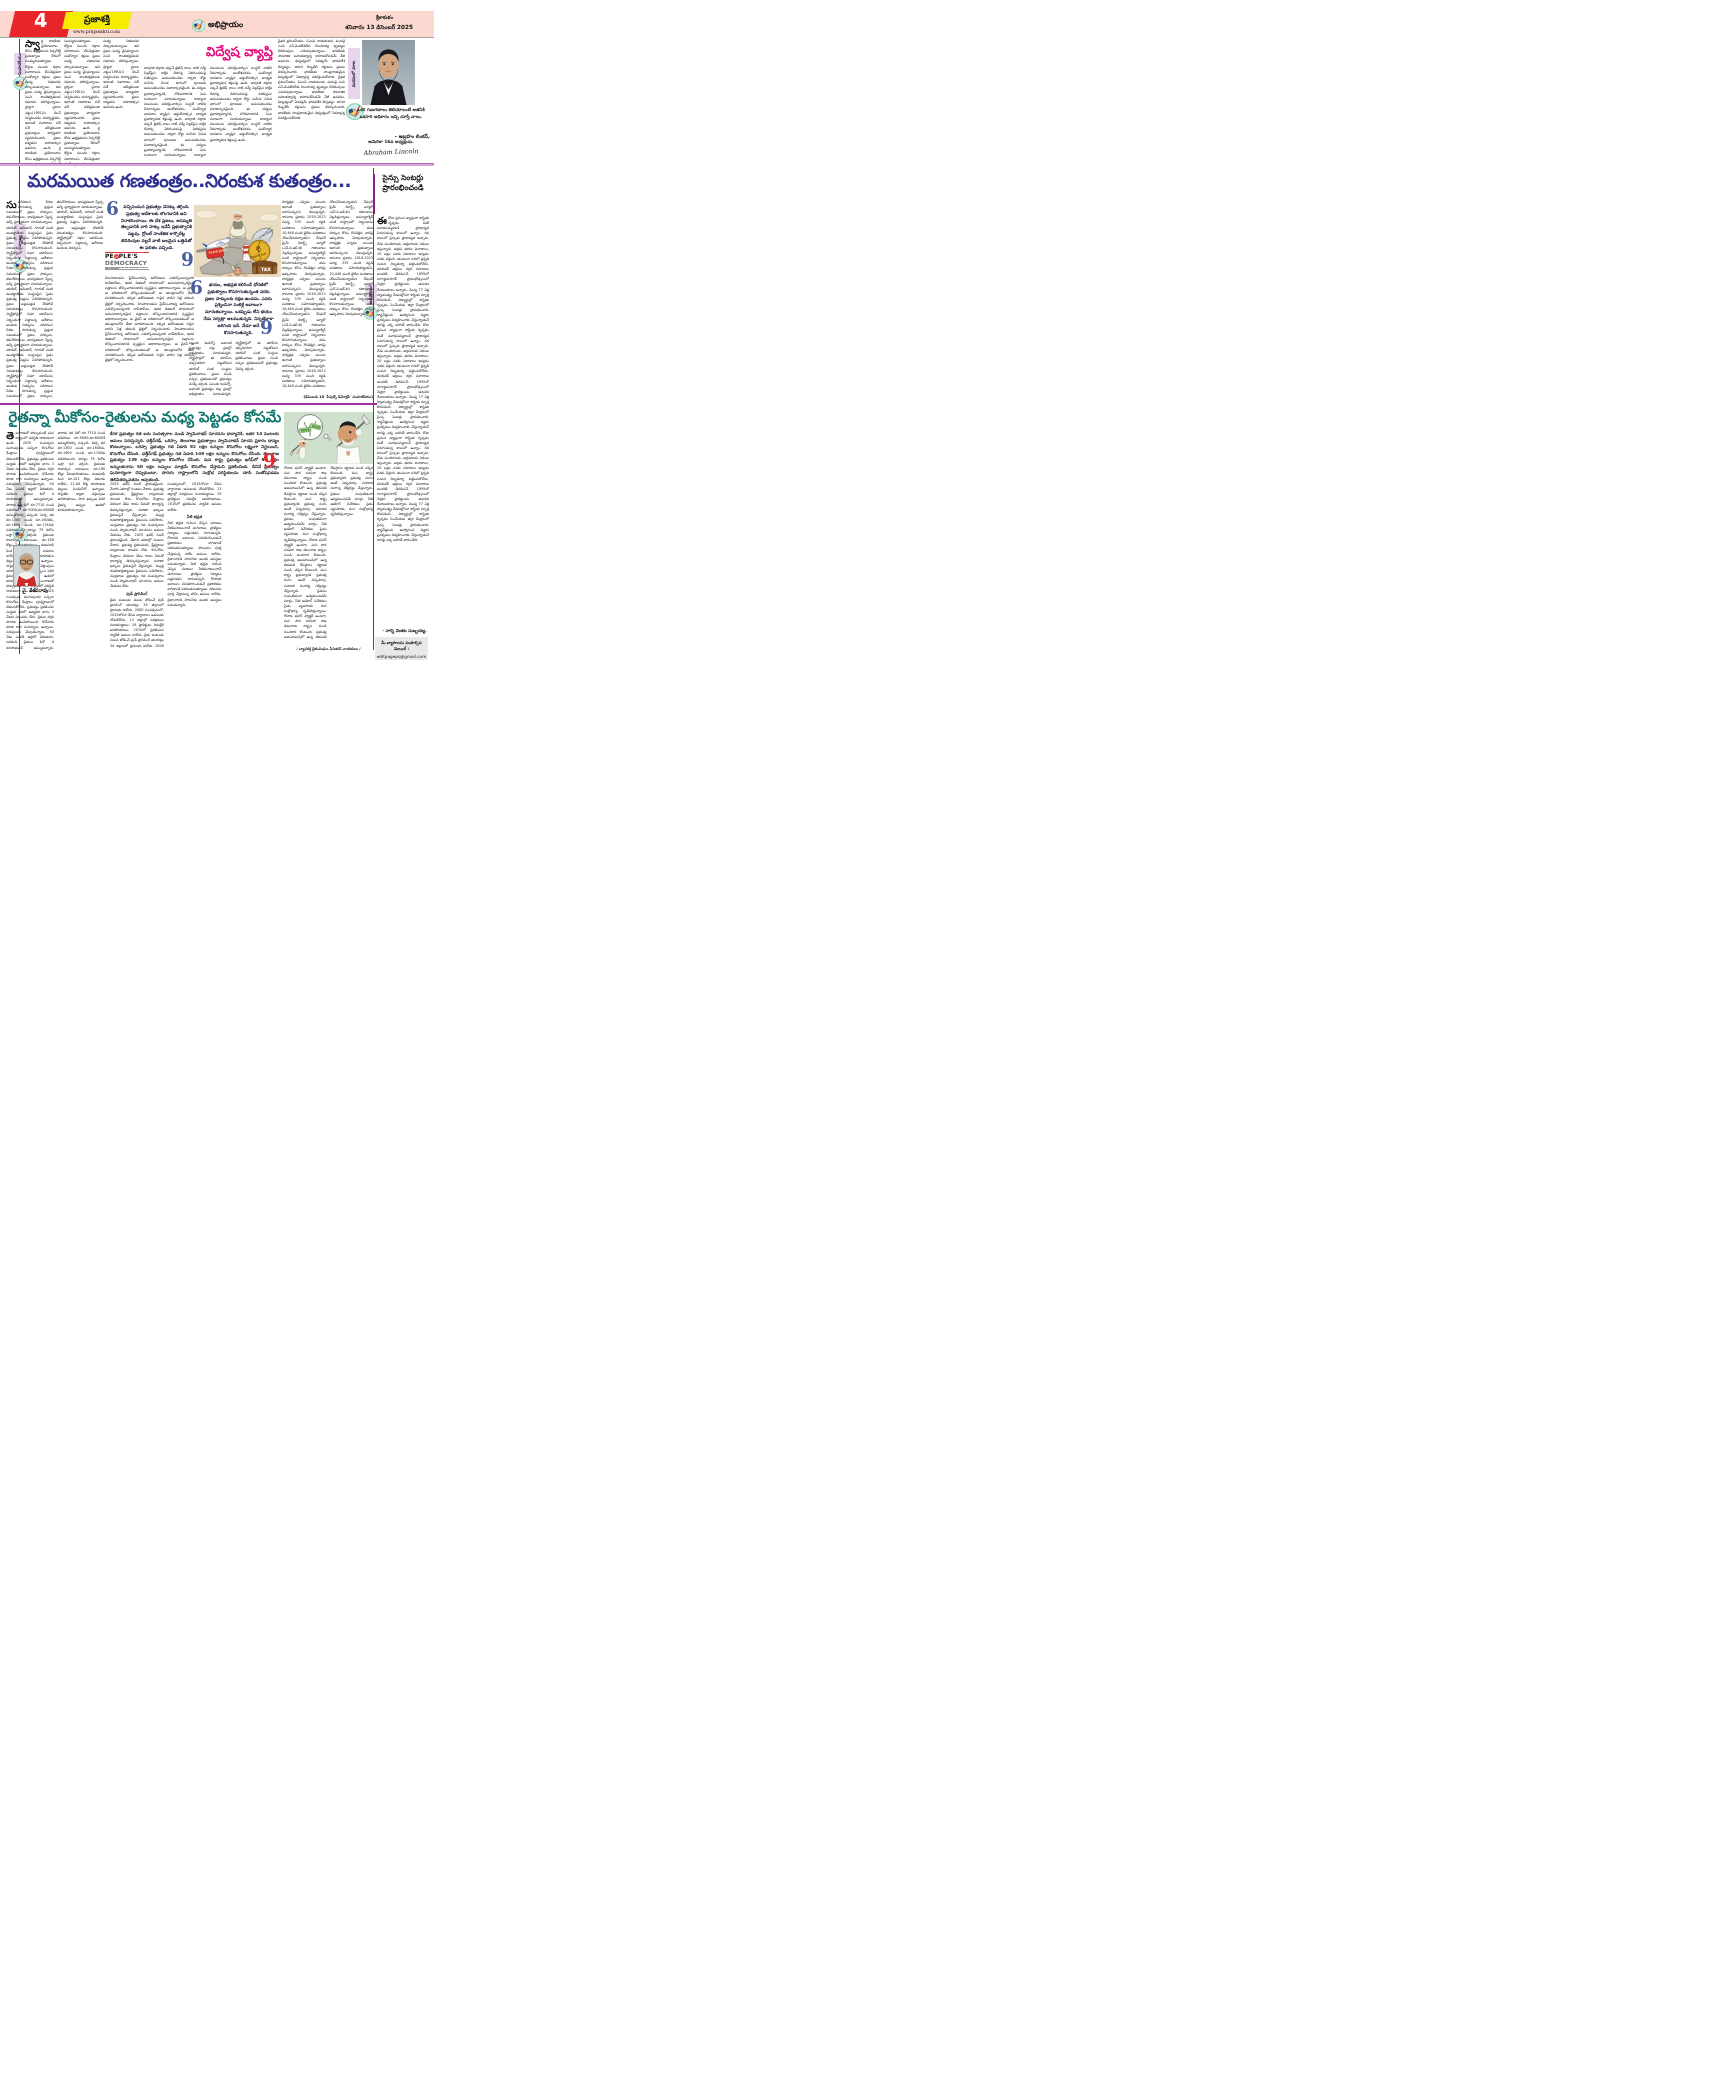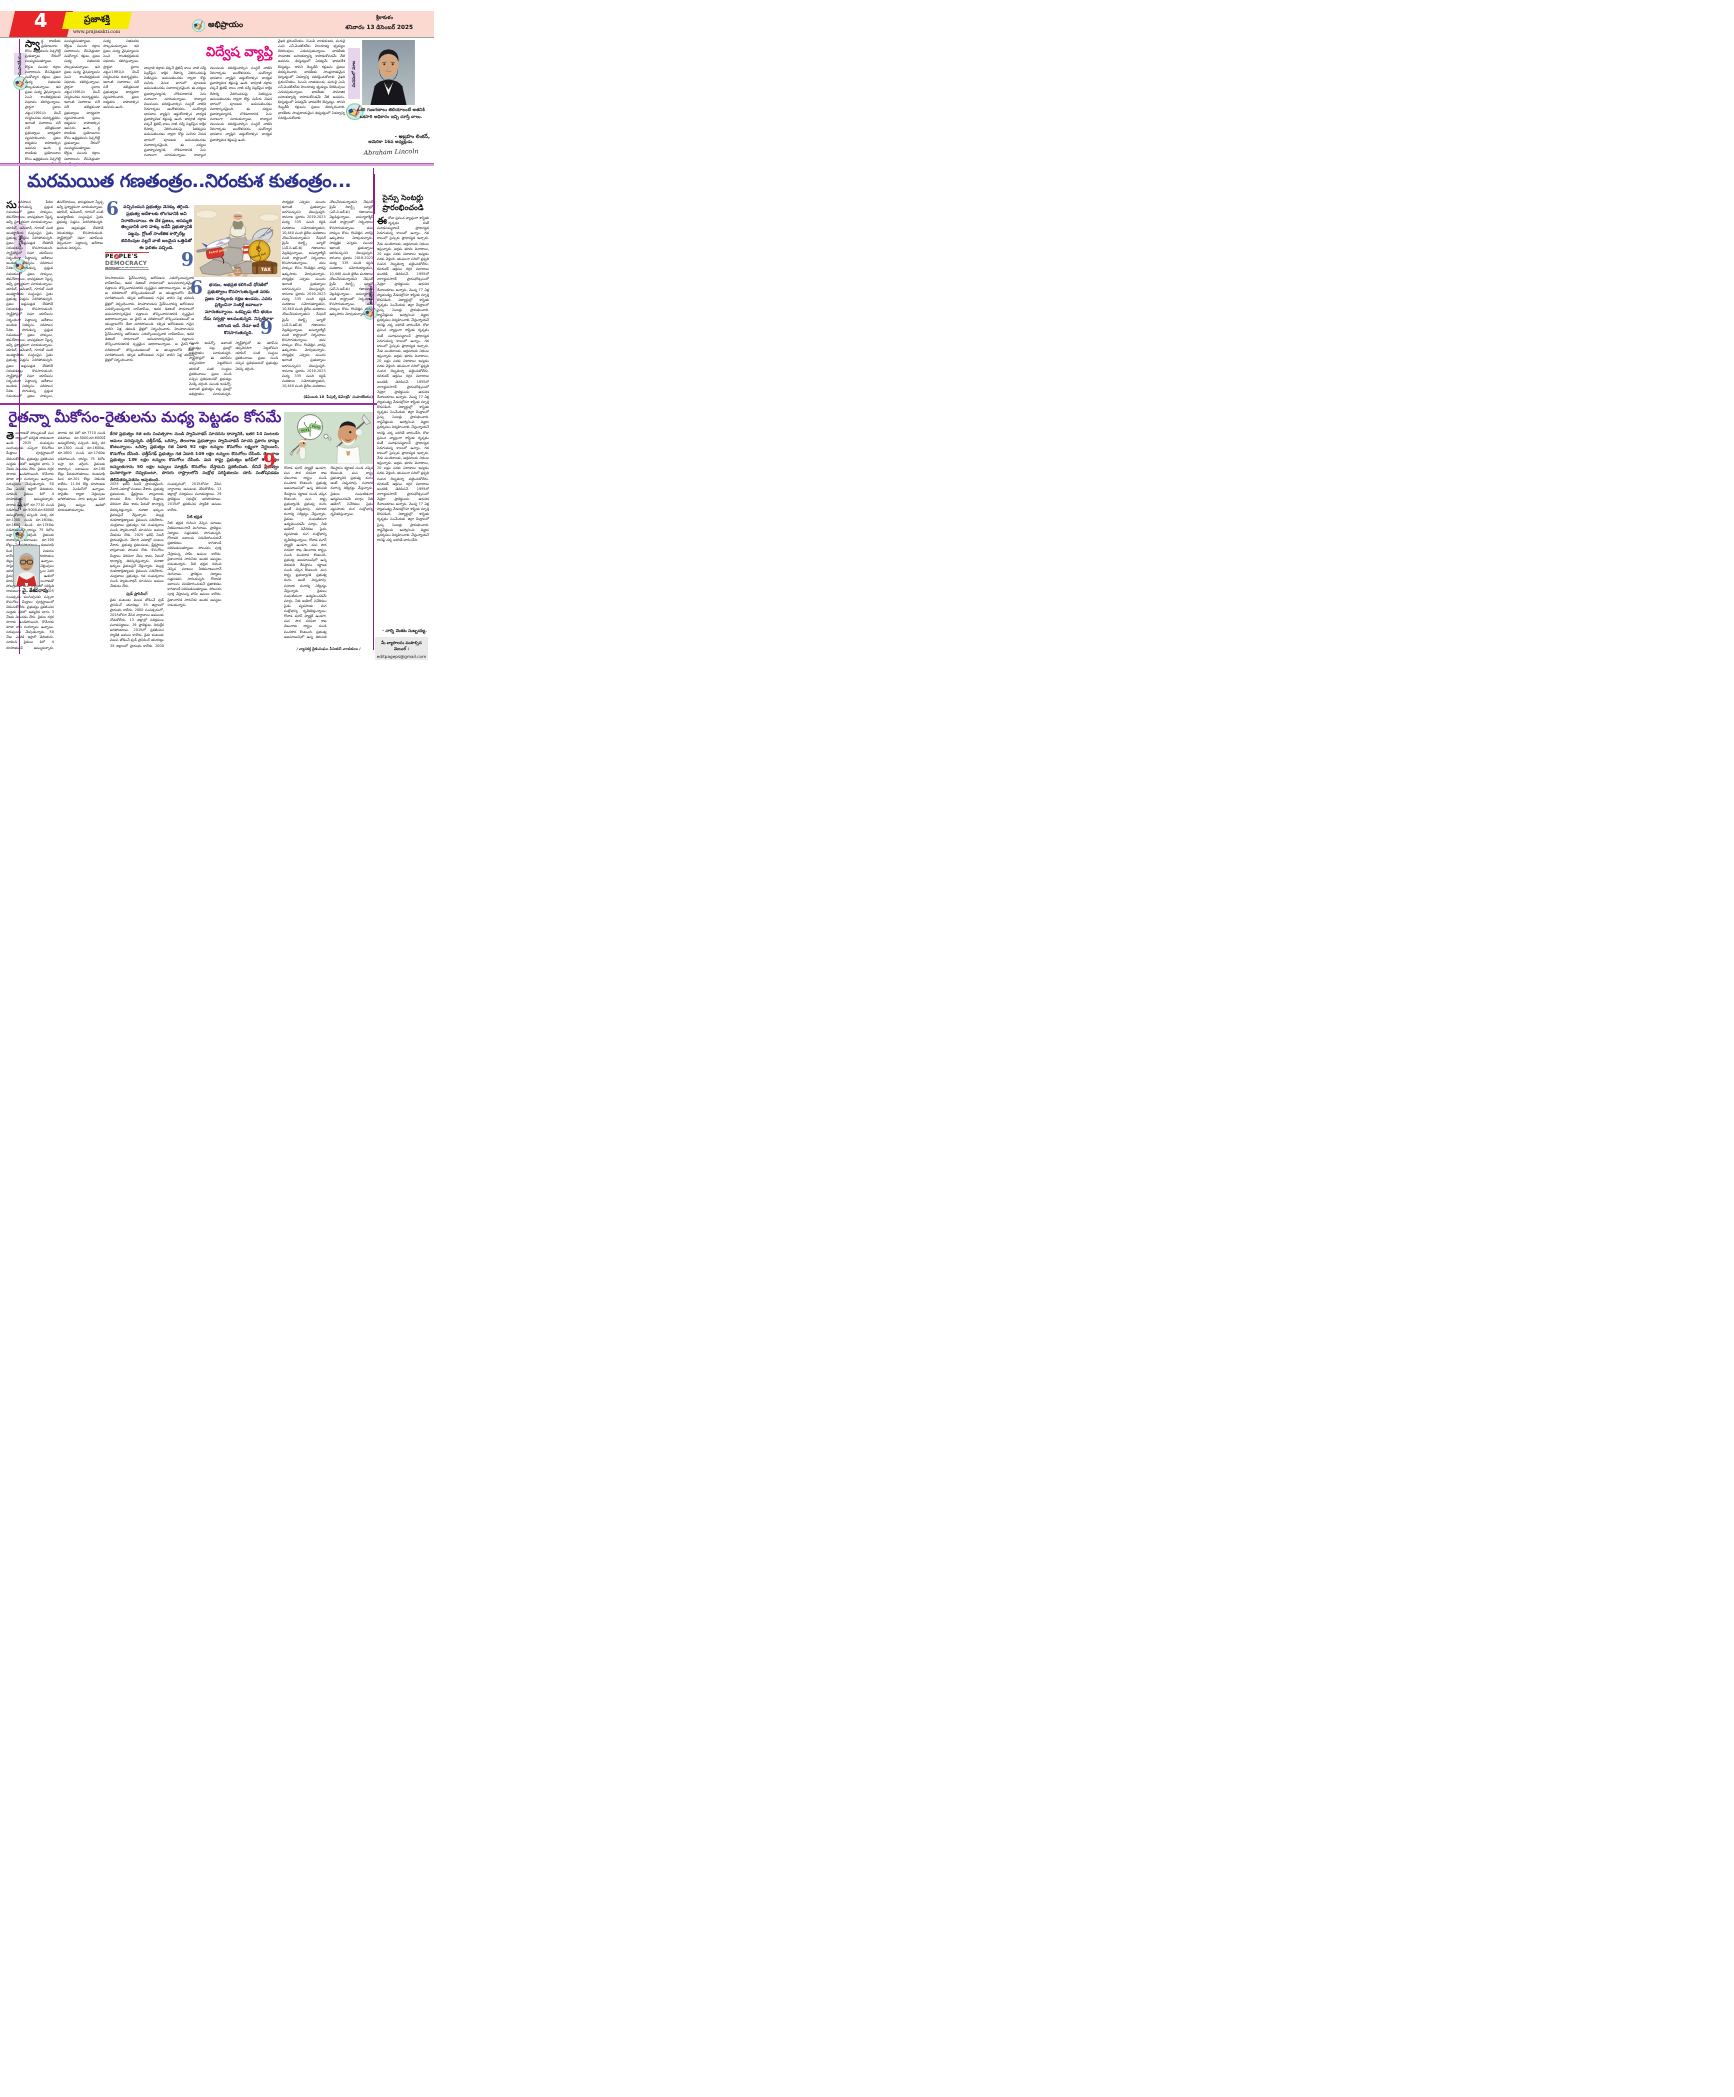--- a/index.html
+++ b/index.html
@@ -22,22 +22,22 @@
   .col{ text-align:justify;font-size:3.4px;line-height:1.5;color:#191919;column-fill:auto;}
   .dropcap{float:left;font-size:10px;line-height:.9;font-weight:bold;margin:0.4px 1.3px 0 0;color:#111;}
   .vline{width:1px;background:#8a1f8a;}
   .side-box{width:12px;background:#e7d5ec;display:flex;align-items:center;justify-content:center;}
   .side-box span{transform:rotate(-90deg);white-space:nowrap;font-size:4.2px;font-weight:bold;color:#241a3a;}
   .side-box.gray{background:#d9d9d9;}
   .hand{display:block;}
   
   .h-magenta{left:143px;top:44px;width:130px;text-align:right;color:#e6097e;font-size:13px;font-weight:bold;}
   .h-navy{left:6.3px;top:170px;width:366px;text-align:center;color:#2e3192;font-size:18.5px;font-weight:bold;letter-spacing:-0.4px;}
-  .h-red{left:8.4px;top:408px;width:273px;text-align:center;color:#4c1d95;font-size:14.7px;font-weight:bold;}
-  .h-sci{left:377px;top:173px;width:52px;text-align:center;color:#111;font-size:7.6px;font-weight:bold;line-height:1.35;margin-top:20px;}
+  .h-red{left:8.4px;top:408px;width:273px;text-align:center;color:#0f766e;font-size:14.7px;font-weight:bold;}
+  .h-sci{left:377px;top:173px;width:52px;text-align:center;color:#111;font-size:7.6px;font-weight:bold;line-height:1.35;}
   .sci-bar{left:373px;top:174px;width:1.7px;height:40px;background:#8a1f8a;}
   
   .div-pink{left:0;top:163px;width:434px;height:1.7px;background:#d9a4d9;border-top:0.4px solid #b468b4;}
   .div-purple{left:0;top:403px;width:377px;height:2.1px;background:#9b2f9b;}
   
   .lincoln-quote{left:352px;top:107px;width:78px;text-align:center;font-size:4.4px;font-weight:bold;color:#222;line-height:1.5;}
   .lincoln-attr{left:352px;top:133px;width:78px;text-align:right;font-size:5px;font-weight:bold;color:#111;}
   .lincoln-role{left:352px;top:139px;width:78px;text-align:center;font-size:4.4px;font-weight:bold;color:#222;}
   .lincoln-sig{left:352px;top:148px;width:78px;text-align:center;font-size:6.3px;font-family:"DejaVu Serif",serif;font-style:italic;color:#222;transform:rotate(-2deg);}
   

